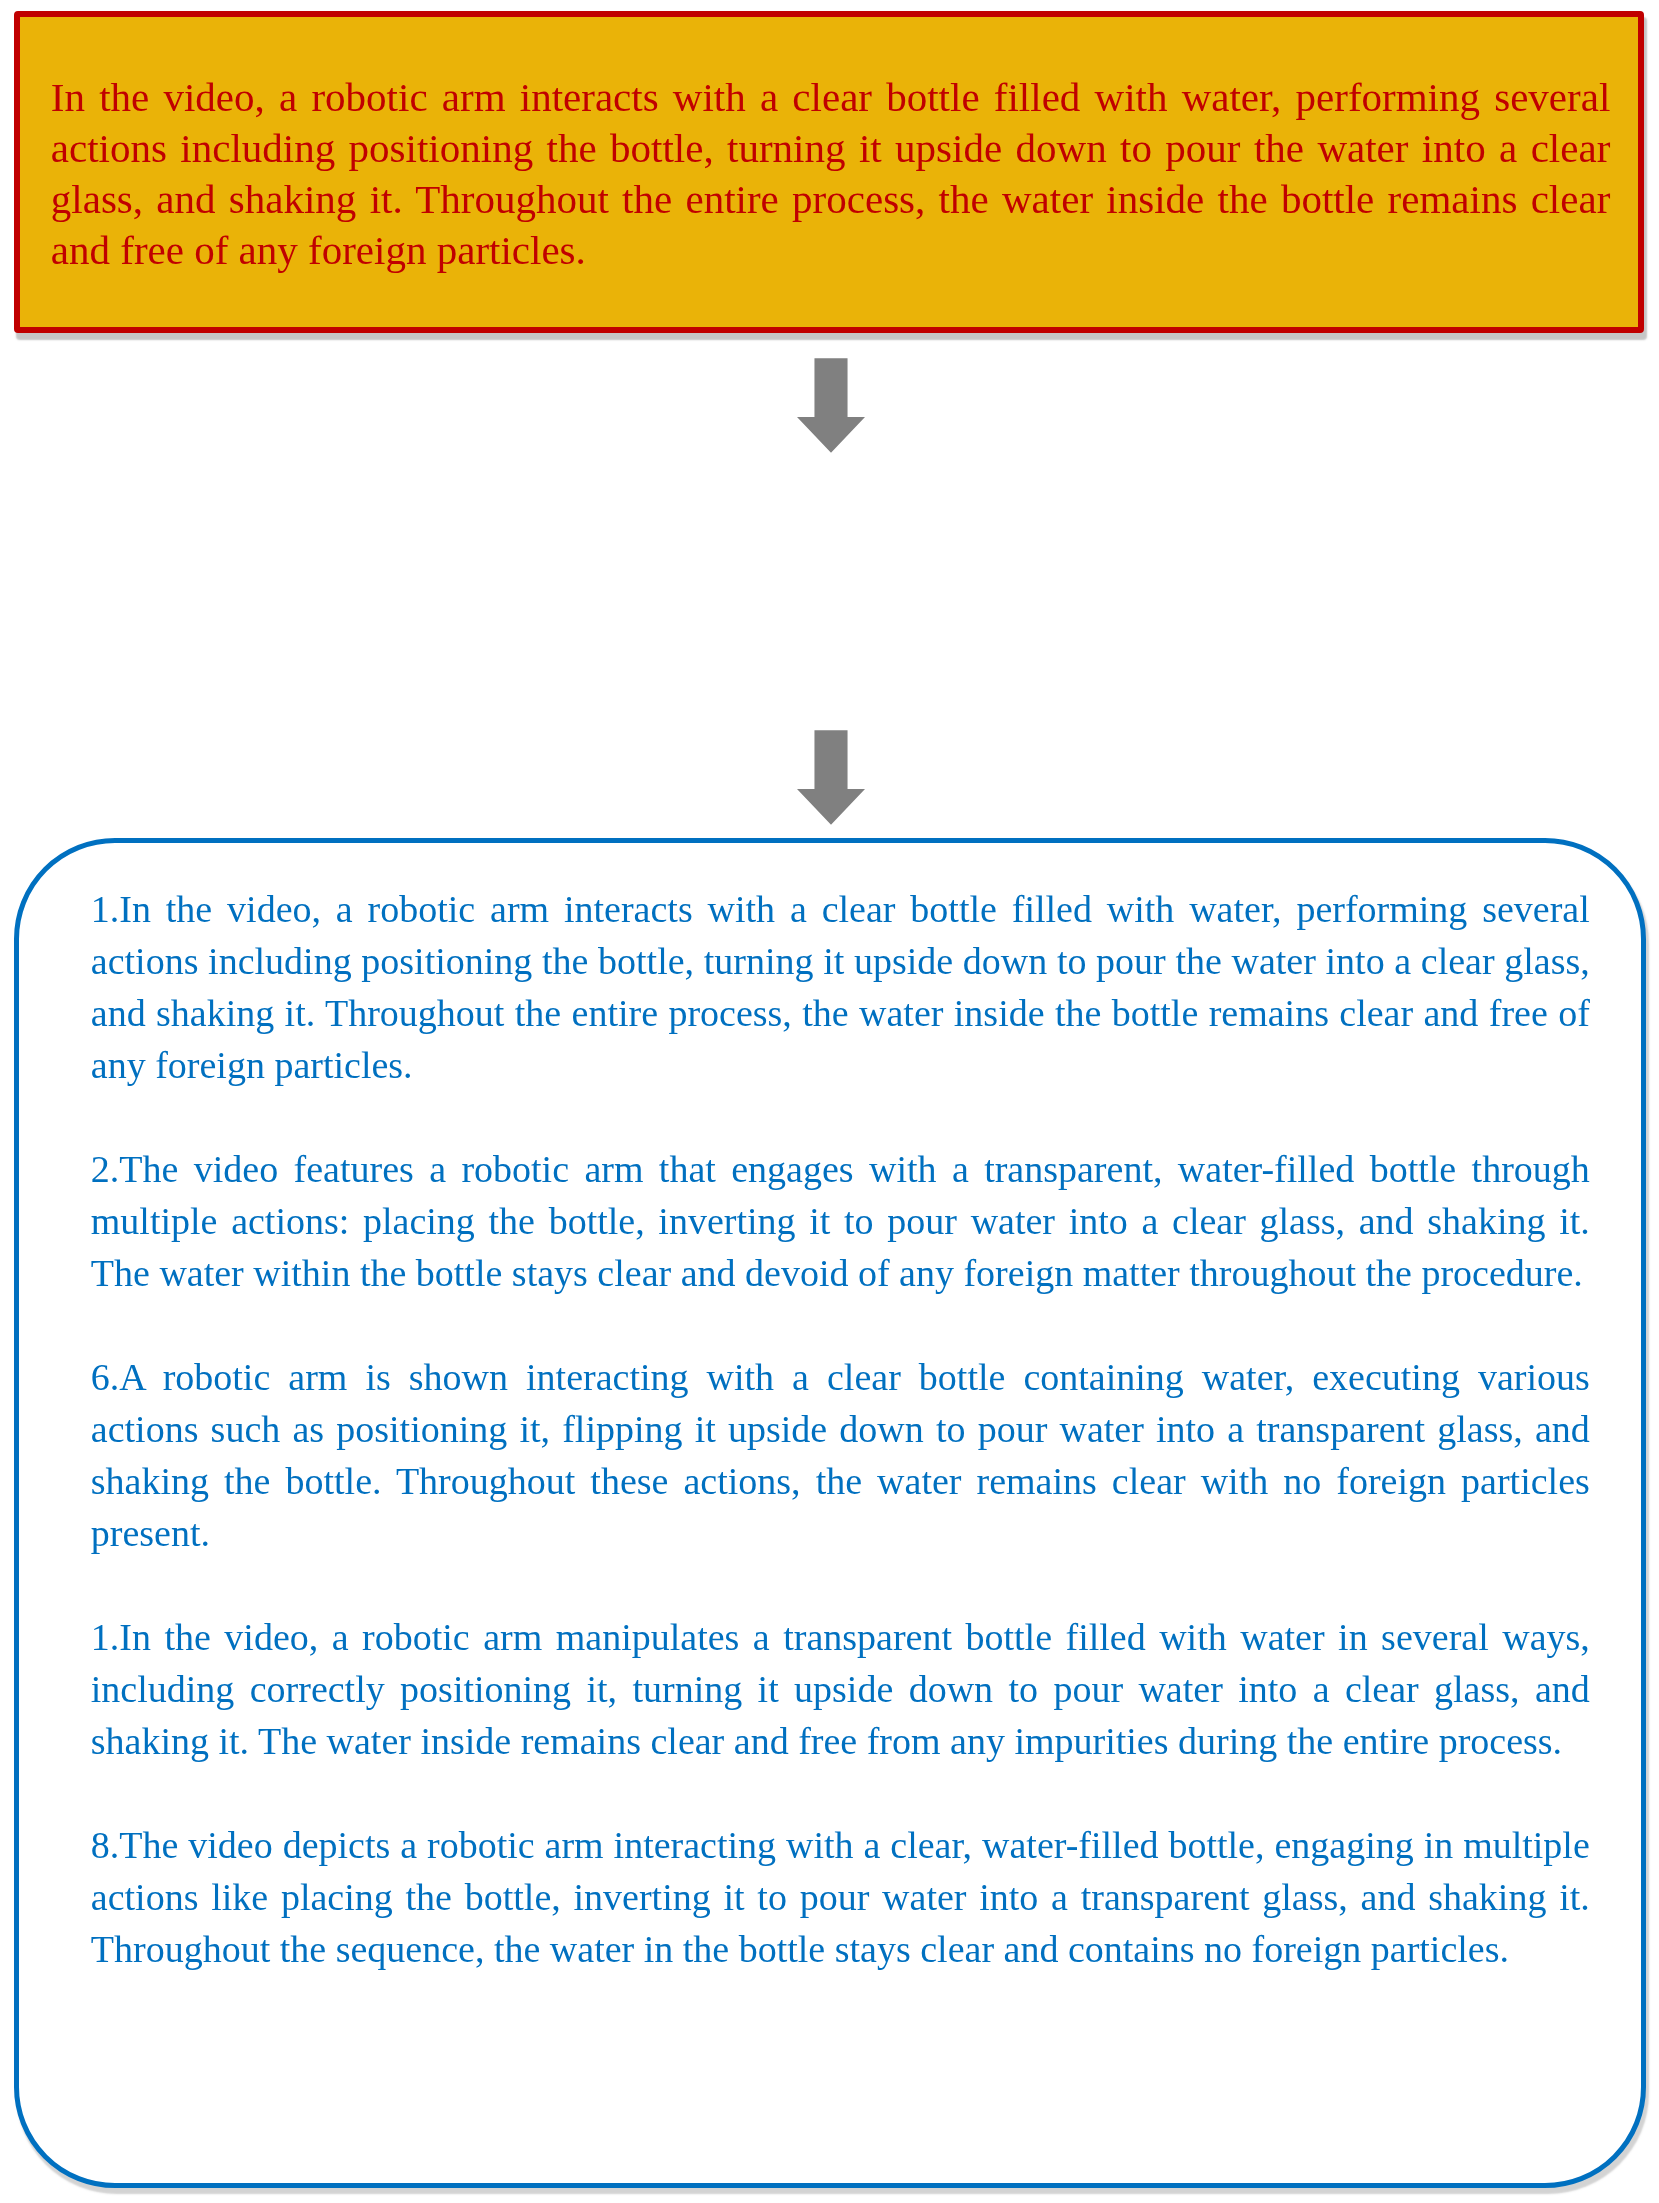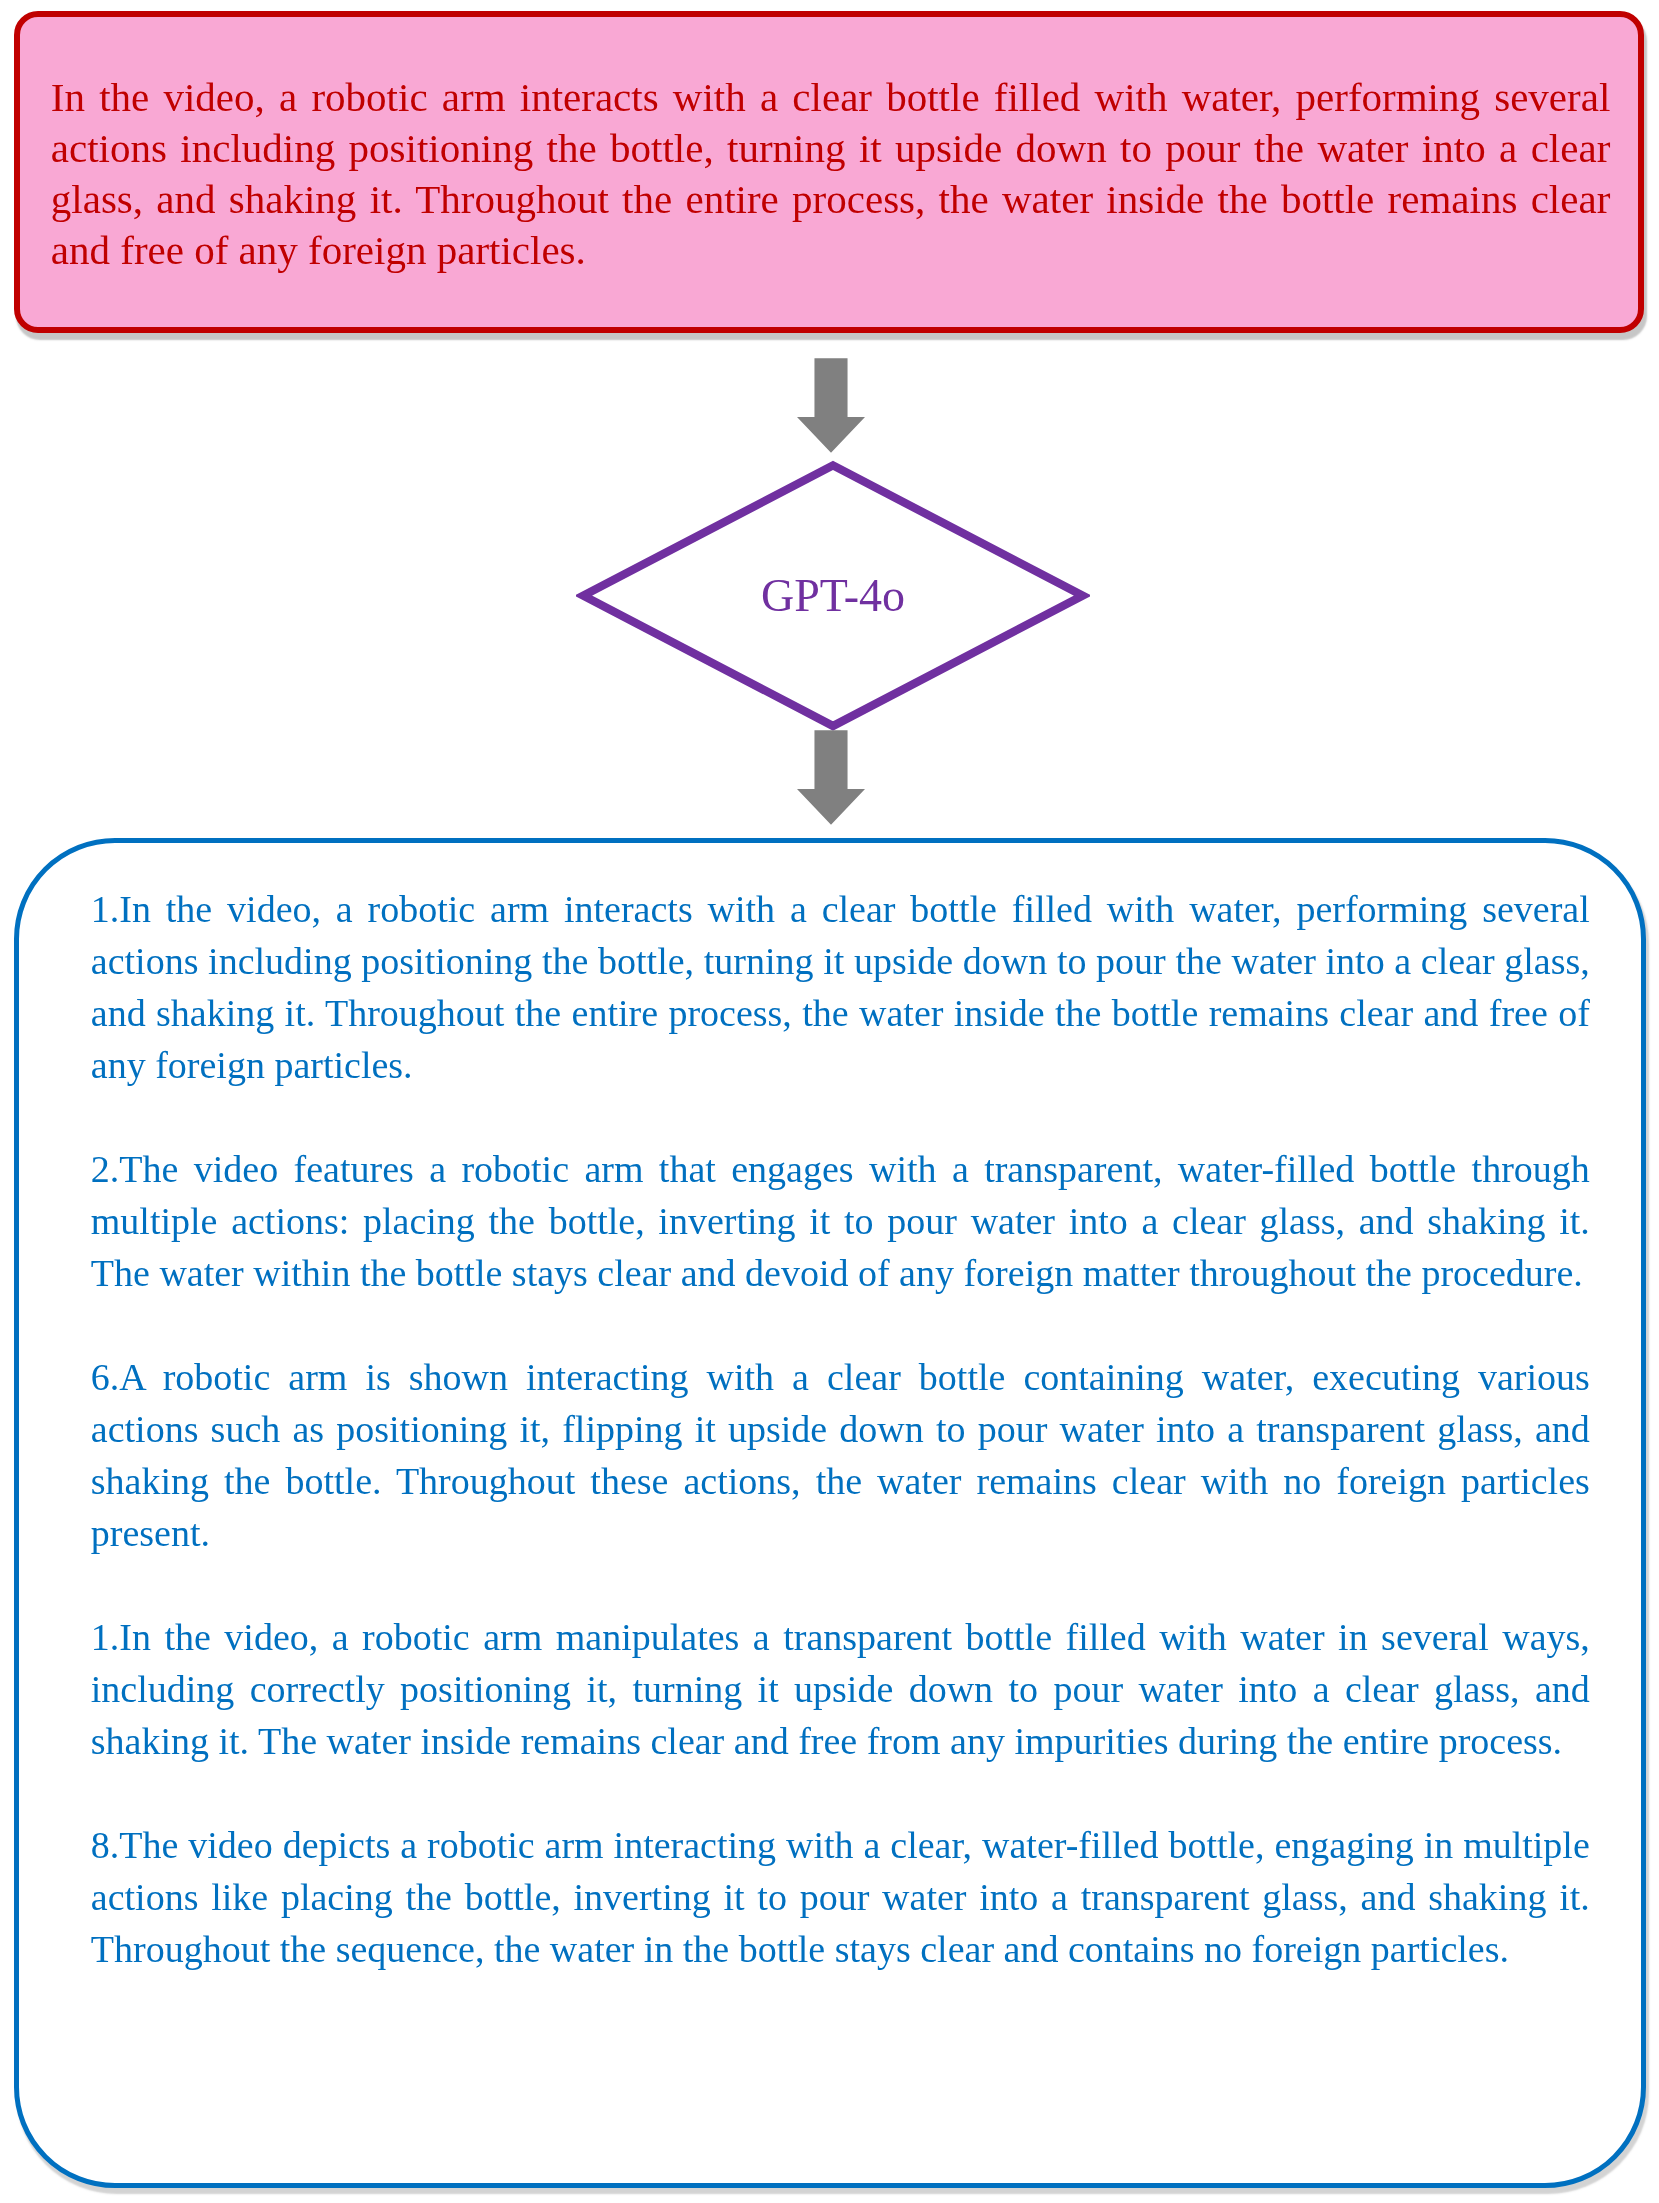--- a/index.html
+++ b/index.html
@@ -5,22 +5,22 @@
   html,body{margin:0;padding:0;background:#ffffff;}
   body{
     width:1659px;height:2204px;position:relative;overflow:hidden;
     font-family:"Liberation Serif","DejaVu Serif",serif;
   }
   .canvas{position:absolute;inset:0;}
 
   
   .red-box{
     position:absolute;left:13.8px;top:11px;width:1630px;height:322px;
-    box-sizing:border-box;border:6.4px solid var(--red);border-radius:24px;
-    background:#f9a8d4;box-shadow:2.8px 6.4px 1.8px rgba(128,128,128,0.45);
+    box-sizing:border-box;border:6.4px solid var(--red);border-radius:4px;
+    background:#eab308;box-shadow:2.8px 6.4px 1.8px rgba(128,128,128,0.45);
     padding:55px 27.5px 0 31px;
   }
   .red-box p{
     margin:0;color:var(--red);font-size:41px;line-height:51px;
     text-align:justify;
   }
 
   
   .arrow{position:absolute;width:68px;height:95px;}
   .arrow-1{left:797px;top:358px;}
@@ -55,26 +55,20 @@
 <div class="canvas">
 
   <div class="red-box">
     <p>In the video, a robotic arm interacts with a clear bottle filled with water, performing several actions including positioning the bottle, turning it upside down to pour the water into a clear glass, and shaking it. Throughout the entire process, the water inside the bottle remains clear and free of any foreign particles.</p>
   </div>
 
   <svg class="arrow arrow-1" viewBox="0 0 74 103" aria-hidden="true">
     <polygon points="19,0 55,0 55,64 74,64 37,103 0,64 19,64" style="fill:var(--arrow-gray)"></polygon>
   </svg>
 
-  <div class="diamond">
-    <svg viewBox="0 0 560 300" aria-hidden="true">
-      <polygon points="280,8 552,150 280,292 8,150" style="fill:#ffffff;stroke:var(--purple);stroke-width:9"></polygon>
-    </svg>
-    <span class="label">GPT-4o</span>
-  </div>
 
   <svg class="arrow arrow-2" viewBox="0 0 74 103" aria-hidden="true">
     <polygon points="19,0 55,0 55,64 74,64 37,103 0,64 19,64" style="fill:var(--arrow-gray)"></polygon>
   </svg>
 
   <div class="blue-box">
     <p>1.In the video, a robotic arm interacts with a clear bottle filled with water, performing several actions including positioning the bottle, turning it upside down to pour the water into a clear glass, and shaking it. Throughout the entire process, the water inside the bottle remains clear and free of any foreign particles.</p>
     <p>2.The video features a robotic arm that engages with a transparent, water-filled bottle through multiple actions: placing the bottle, inverting it to pour water into a clear glass, and shaking it. The water within the bottle stays clear and devoid of any foreign matter throughout the procedure.</p>
     <p>6.A robotic arm is shown interacting with a clear bottle containing water, executing various actions such as positioning it, flipping it upside down to pour water into a transparent glass, and shaking the bottle. Throughout these actions, the water remains clear with no foreign particles present.</p>
     <p>1.In the video, a robotic arm manipulates a transparent bottle filled with water in several ways, including correctly positioning it, turning it upside down to pour water into a clear glass, and shaking it. The water inside remains clear and free from any impurities during the entire process.</p>

